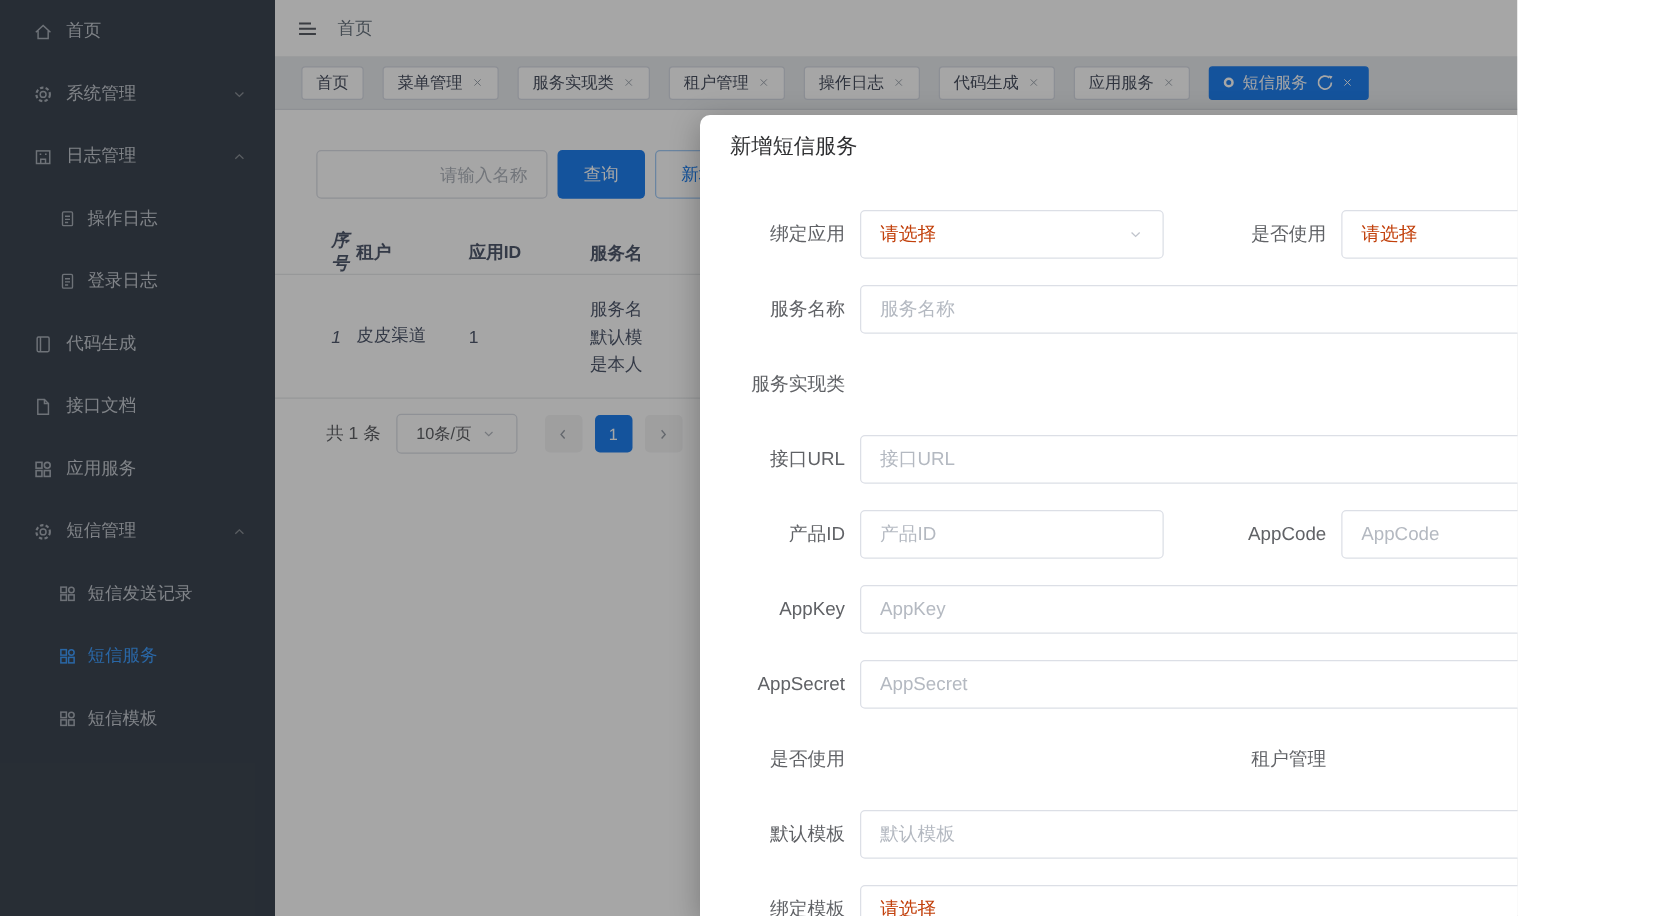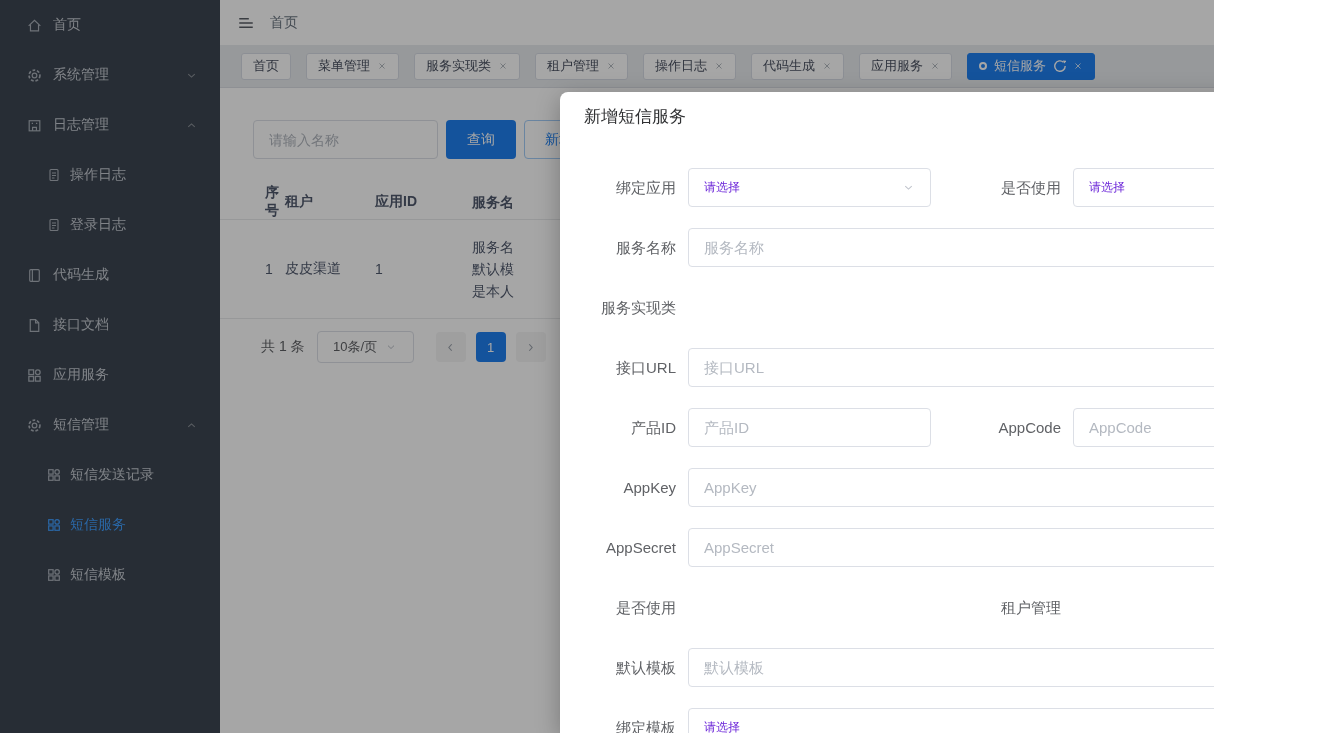--- a/index.html
+++ b/index.html
@@ -28,30 +28,30 @@
          padding:0 11px; font-size:13px; color:#495060; margin-right:15px; cursor:pointer; white-space:nowrap; }
   .tag .tclose { margin-left:7px; color:#99a0aa; display:flex; cursor:pointer; }
   .tag.active { background:#2080f0; border-color:#2080f0; color:#fff; }
   .tag.active .tclose, .tag.active .trefresh { color:#fff; }
   .tag.active .ring { width:8px; height:8px; border:2px solid #fff; border-radius:50%; margin-right:7px; }
   .tag .trefresh { margin-left:8px; display:flex; cursor:pointer; }
 
   .content { position:absolute; top:88px; left:0; right:0; bottom:0; background:#fff; }
   .search-row { position:absolute; left:33px; top:32px; display:flex; }
   .search-input { width:185px; height:39px; border:1px solid #dcdfe6; border-radius:4px; padding:0 15px; font-size:14px; color:#737373;
-     font-family:inherit; outline:none; background:#fff; }
+     font-family:inherit; outline:none; background:#fff;text-align:right; }
   .search-input::placeholder { color:#b0b5bd; }
   .btn { height:39px; border:none; border-radius:4px; font-size:14px; cursor:pointer; font-family:inherit; }
   .btn-primary { width:70px; background:#2080f0; color:#fff; margin-left:8px; }
   .btn-plain { width:70px; background:#fff; color:#2080f0; border:1px solid #a3ccf8; margin-left:8px; }
 
   .table { position:absolute; left:0; right:0; top:97px; font-size:14px; color:#515a6e; }
   .t-head { display:flex; height:34px; align-items:center; font-weight:bold; }
   .t-row { display:flex; min-height:100px; align-items:center; border-top:1px solid #e8eaec; border-bottom:1px solid #e8eaec; }
-  .c1 { flex:0 0 65px; padding-left:45px; }
+  .c1 { flex:0 0 65px; padding-left:45px;font-style:italic; }
   .c2 { flex:0 0 90px; }
   .c3 { flex:0 0 97px; }
   .c4 { flex:1; line-height:22px; }
 
   .pager { position:absolute; left:41px; top:243px; display:flex; align-items:center; font-size:14px; color:#606266; }
   .p-size { width:97px; height:32px; border:1px solid #dcdfe6; border-radius:4px; margin-left:12px; display:flex; align-items:center;
      justify-content:center; color:#606266; font-size:13px; cursor:pointer; }
   .p-size .sel-arrow { margin-left:8px; color:#b6bac1; display:flex; }
   .p-btn { width:30px; height:30px; border-radius:4px; background:#f4f4f5; color:#9aa0a8; display:flex; align-items:center; justify-content:center;
      cursor:pointer; }
@@ -69,21 +69,21 @@
   .m-row { display:flex; height:60px; align-items:flex-start; }
   .m-label { flex:none; width:104px; padding-right:12px; text-align:right; line-height:39px; font-size:15px; color:#606266; white-space:nowrap; }
   .m-label2 { flex:none; width:142px; padding-right:12px; text-align:right; line-height:39px; font-size:15px; color:#606266; white-space:nowrap; }
   .m-input { height:39px; border:1px solid #dcdfe6; border-radius:4px; padding:0 15px; font-size:15px; color:#606266; outline:none;
      font-family:inherit; background:#fff; }
   .m-input::placeholder { color:#b4b9c1; }
   .w-full { width:640px; }
   .w-half { width:243px; }
   .m-select { height:39px; border:1px solid #dcdfe6; border-radius:4px; padding:0 15px; display:flex; align-items:center; cursor:pointer;
      background:#fff; }
-  .m-select .ph { font-size:12px; color:#6d28d9; }
+  .m-select .ph { font-size:15px; color:#c2410c; }
   .m-select .sel-arrow { margin-left:auto; color:#c0c4cc; display:flex; }
   .half-slot { width:243px; }
   .switch { width:39px; height:20px; border-radius:10px; background:#d6dae2; position:relative; margin-top:10px; cursor:pointer; }
   .switch .knob { position:absolute; left:2px; top:2px; width:16px; height:16px; border-radius:50%; background:#fff; }
 </style>
 </head>
 <body>
 
 <svg width="0" height="0" style="position:absolute">
   <defs>

